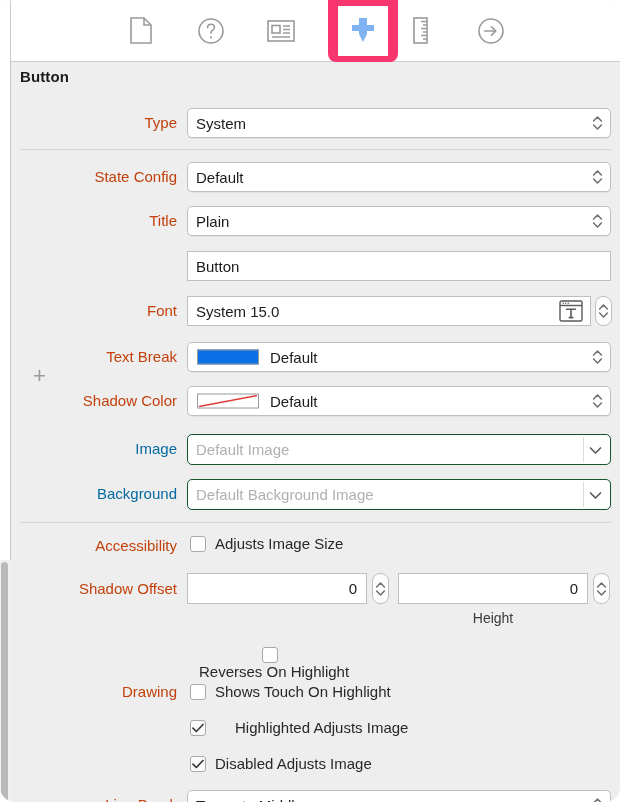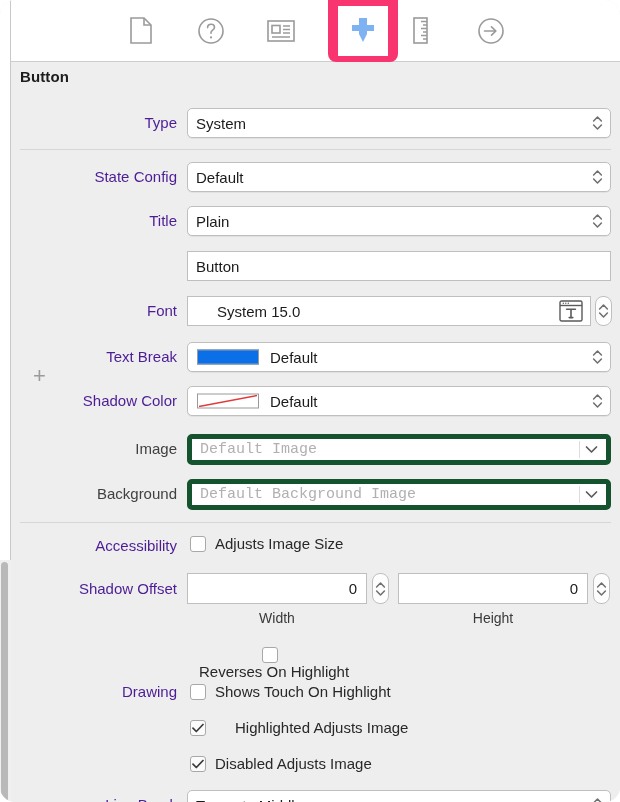--- a/index.html
+++ b/index.html
@@ -130,25 +130,25 @@
     left: 9px;
     width: 591px;
     height: 1px;
     background: #d6d6d6;
   }
 
   .lbl {
     position: absolute;
     text-align: right;
     font-size: 15px;
-    color: #4c1d95;
+    color: #c2410c;
     white-space: nowrap;
     line-height: 20px;
   }
-  .lbl.dim { color: #404040; }
+  .lbl.dim { color: #0369a1; }
 
   
   .popup {
     position: absolute;
     background: #ffffff;
     border: 1px solid #bfbfbf;
     border-radius: 5px;
     box-sizing: border-box;
     box-shadow: 0 1px 0 rgba(0,0,0,.05);
     display: flex;
@@ -189,26 +189,25 @@
     width: 100%;
     text-align: right;
     padding-right: 9px;
     padding-left: 0;
   }
 
   
   .combo {
     position: absolute;
     background: #ffffff;
-    border: 5px solid #14532d;
+    border: 1px solid #14532d;
     border-radius: 5px;
     box-sizing: border-box;
     display: flex;
     align-items: center;
-    font-family: Liberation Mono, monospace;
   }
   .combo .ph {
     font-size: 15px;
     color: #b0b0b0;
     padding-left: 8px;
     white-space: nowrap;
   }
   .combo-chev {
     position: absolute;
     right: 8px; top: 50%;
@@ -409,21 +408,21 @@
         </svg>
       </span>
     </div>
 
     <div class="textfield" style="left:176px; top:189px; width:424px; height:30px;">
       <span class="val">Button</span>
     </div>
 
     <div class="plusbtn" style="left:22px; top:303px;">+</div>
     <div class="lbl" style="top:239px; left:0; width:166px;">Font</div>
-    <div class="textfield" style="left:176px; top:234px; width:404px; height:30px;padding-left:21px;">
+    <div class="textfield" style="left:176px; top:234px; width:404px; height:30px;">
       <span class="val">System 15.0</span>
       <span class="fontbtn">
         <svg width="24" height="22" viewBox="0 0 24 22" fill="none" stroke="currentColor" stroke-width="1.4">
           <rect x="1" y="1" width="22" height="20" rx="1.5"></rect>
           <path d="M1 5.5h22"></path>
           <circle cx="4.3" cy="3.2" r=".7" fill="currentColor" stroke="none"></circle>
           <circle cx="6.8" cy="3.2" r=".7" fill="currentColor" stroke="none"></circle>
           <circle cx="9.3" cy="3.2" r=".7" fill="currentColor" stroke="none"></circle>
           <path d="M7.6 9.3h8.8M12 9.3v8.3M10.2 17.6h3.6" stroke-width="1.6" stroke-linecap="round"></path>
         </svg>
@@ -509,21 +508,20 @@
     <div class="textfield" style="left:387px; top:511px; width:190px; height:31px;">
       <span class="val num">0</span>
     </div>
     <div class="stepper" style="left:582px; top:511px; height:31px;">
       <svg width="11" height="18" viewBox="0 0 11 18" fill="none" stroke="currentColor" stroke-width="1.5" stroke-linecap="round" stroke-linejoin="round">
         <path d="M1.6 7L5.5 3 9.4 7"></path>
           <path d="M1.6 11L5.5 15 9.4 11"></path>
       </svg>
     </div>
 
-    <div class="sublabel" style="left:176px; top:548px; width:180px;">Width</div>
     <div class="sublabel" style="left:387px; top:548px; width:190px;">Height</div>
 
     <div class="lbl" style="top:620px; left:0; width:166px;">Drawing</div>
 
     <div class="cbrow" style="left:179px; top:585px;flex-direction:column;">
       <span class="cbox"></span>
       <span class="cblabel">Reverses On Highlight</span>
     </div>
 
     <div class="cbrow" style="left:179px; top:621px;">

